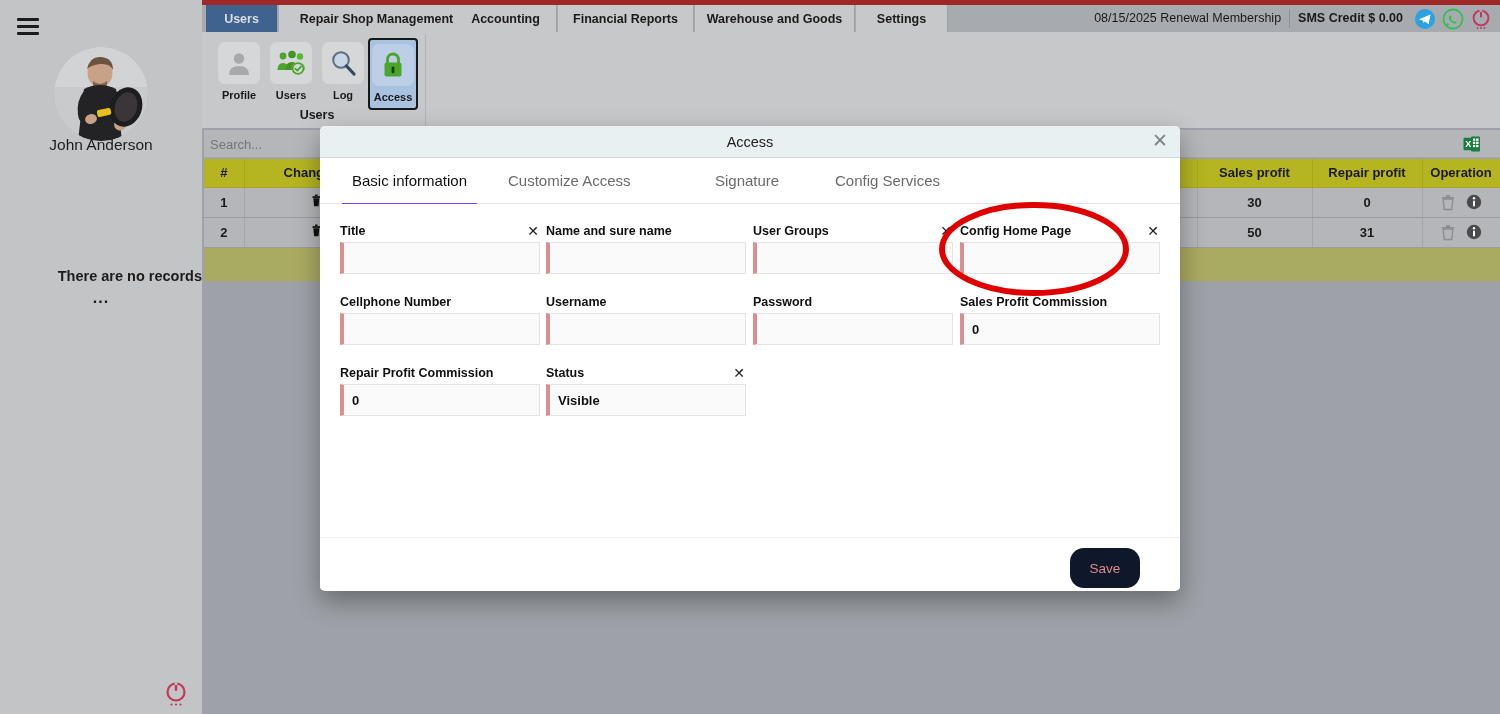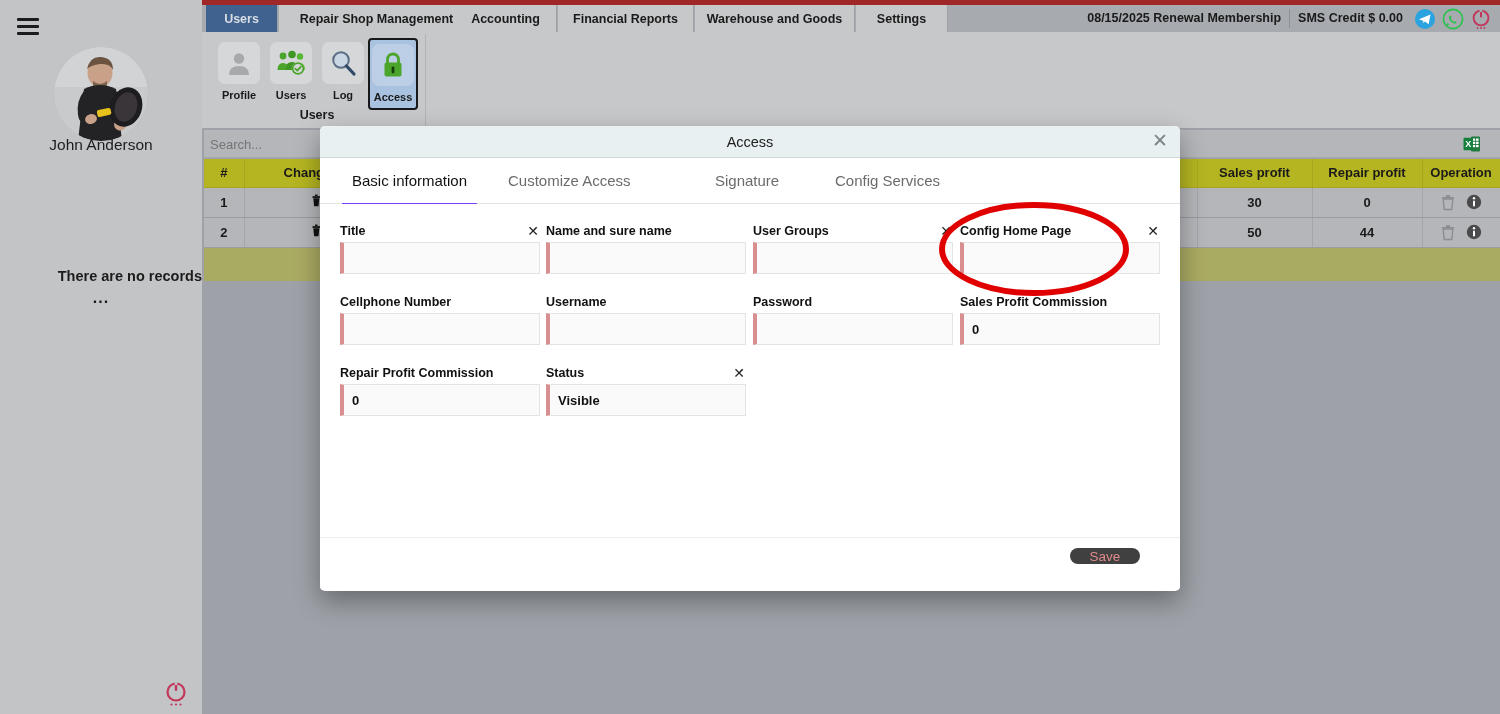--- a/index.html
+++ b/index.html
@@ -76,21 +76,21 @@
     cursor: pointer; white-space: nowrap;
   }
   .tab.active { background: #3f628f; color: #d9dde4; }
 
   
   #hdr-right {
     position: absolute; right: 0; top: 5px; height: 27px;
     display: flex; align-items: center; gap: 0px;
   }
   #hdr-date {
-    font-size: 12.5px; font-weight: bold; color: #1a1a1a;
+    font-size: 12.5px; font-weight: normal; color: #1a1a1a;
     padding: 0 8px; border-right: 1px solid #8e9298; line-height: 19px; margin-left: 48px;
   }
   #hdr-sms {
     font-size: 12.5px; font-weight: bold; color: #1a1a1a;
     padding: 0 8px; line-height: 19px;
   }
   .hdr-icon { width: 22px; height: 22px; margin: 0 3px; cursor: pointer; }
 
   
   #ribbon {
@@ -217,22 +217,22 @@
     display: flex; align-items: center;
     padding-left: 8px; font-size: 13px; font-weight: bold; color: #111;
   }
 
   #modal-footer {
     position: relative; height: 53px; background: #fff;
     border-top: 1px solid #eeeeee;
   }
   #save-btn {
     position: absolute; right: 40px; top: 10px;
-    width: 70px; height: 16px; border-radius: 14px;
-    background: #404040; border: none; cursor: pointer;
+    width: 70px; height: 40px; border-radius: 14px;
+    background: #0f172a; border: none; cursor: pointer;
     color: #e08a8a; font-size: 13.5px; font-family: "Liberation Sans", sans-serif;
   }
 
   
   #annot {
     position: absolute; left: 936px; top: 201px;
     width: 196px; height: 96px;
     pointer-events: none;
   }
 </style>
@@ -465,21 +465,21 @@
             <rect x="2.5" y="3.2" width="7.5" height="1.7" fill="#111"></rect>
             <rect x="5" y="1.6" width="2.6" height="1.6" fill="#111"></rect>
             <path d="M3.3 5.2 h6 l-.8 8 h-4.4 z" fill="#111"></path>
             <rect x="11.5" y="4.2" width="5" height="1.4" fill="#111"></rect>
             <rect x="11.5" y="7.4" width="5" height="1.4" fill="#111"></rect>
             <rect x="11.5" y="10.6" width="3.4" height="1.4" fill="#111"></rect>
           </svg>
         </td>
         <td></td>
         <td>50</td>
-        <td>44</td>
+        <td>31</td>
         <td>
           <div class="op-icons">
             <svg width="16" height="17" viewBox="0 0 16 17">
               <rect x="2" y="3" width="12" height="1.5" fill="#8b8d90"></rect>
               <rect x="6" y="1.2" width="4" height="1.8" fill="#8b8d90"></rect>
               <path d="M3.2 5 h9.6 l-1 10.5 h-7.6 z" fill="none" stroke="#8b8d90" stroke-width="1.4"></path>
             </svg>
             <svg width="16" height="16" viewBox="0 0 16 16">
               <circle cx="8" cy="8" r="7.2" fill="#4a4a4c"></circle>
               <rect x="7" y="6.5" width="2" height="6" rx="1" fill="#fff"></rect>

